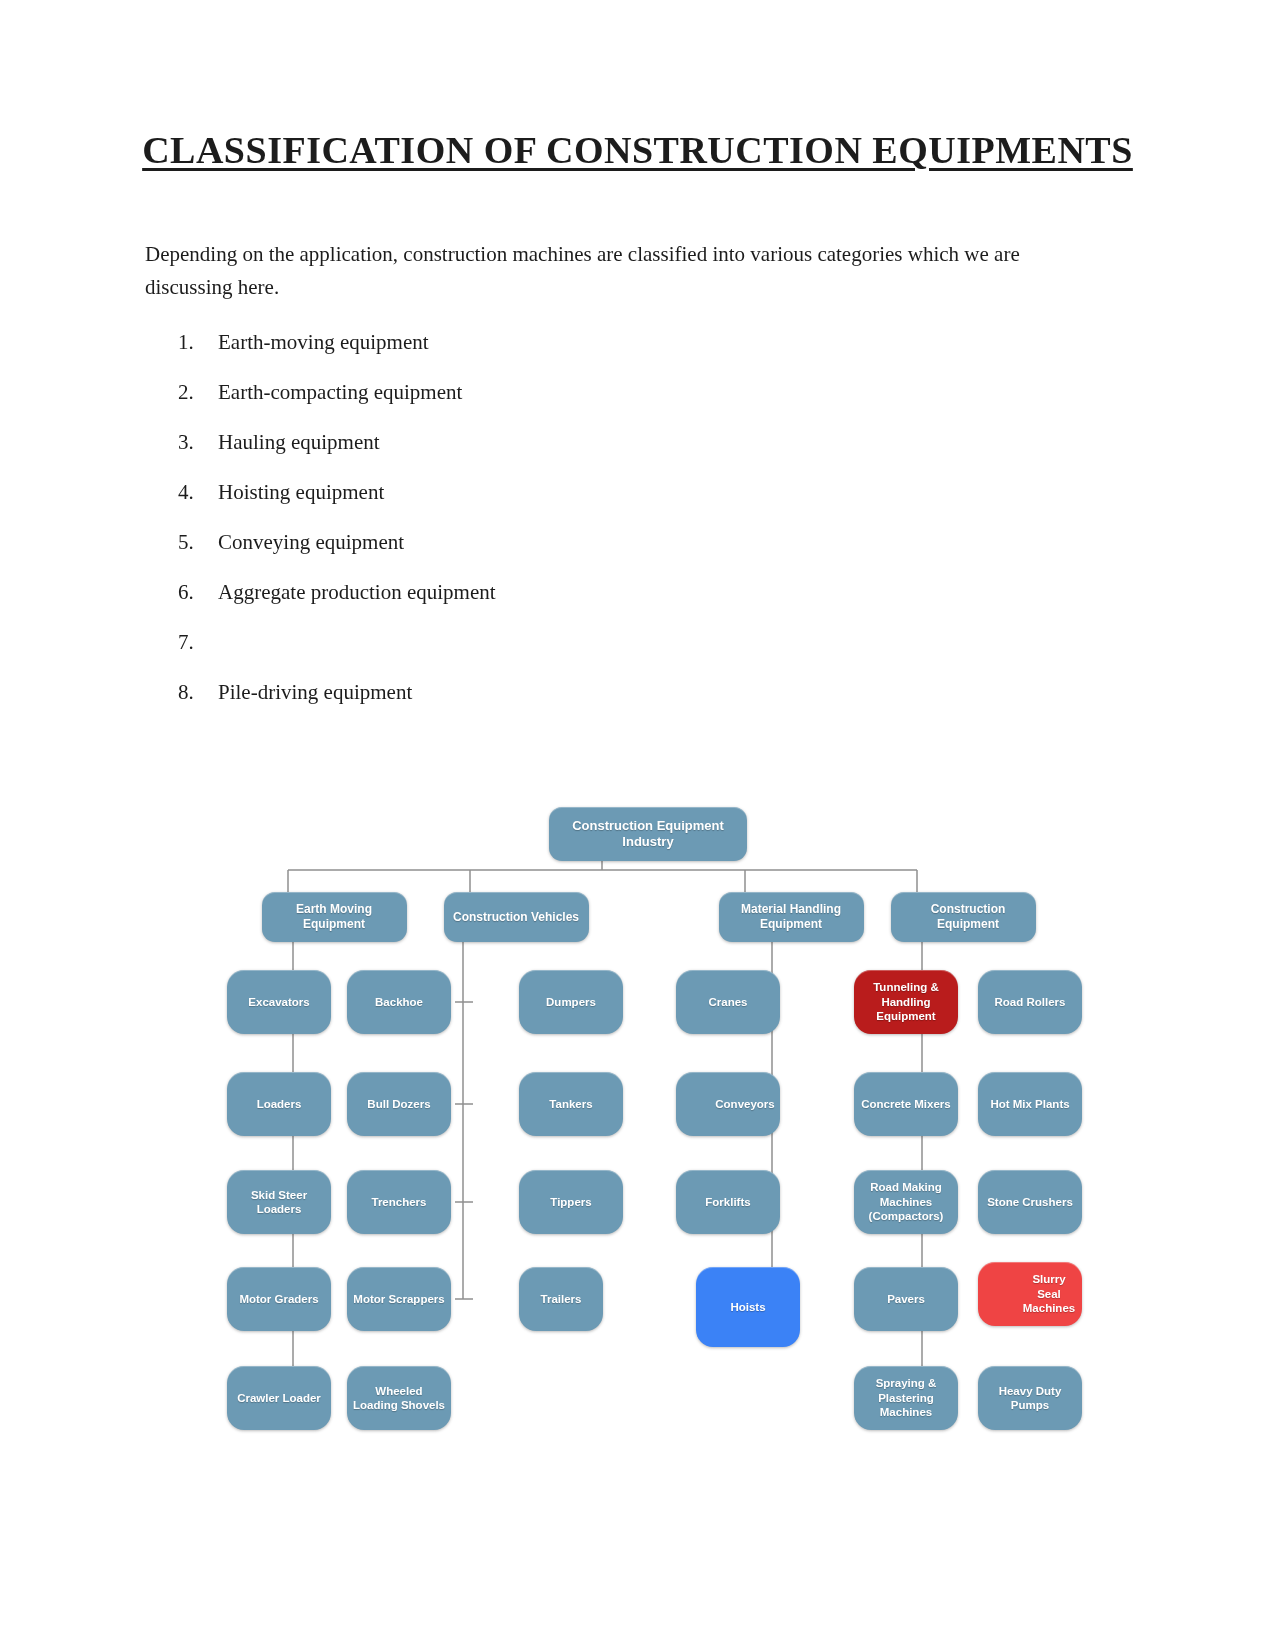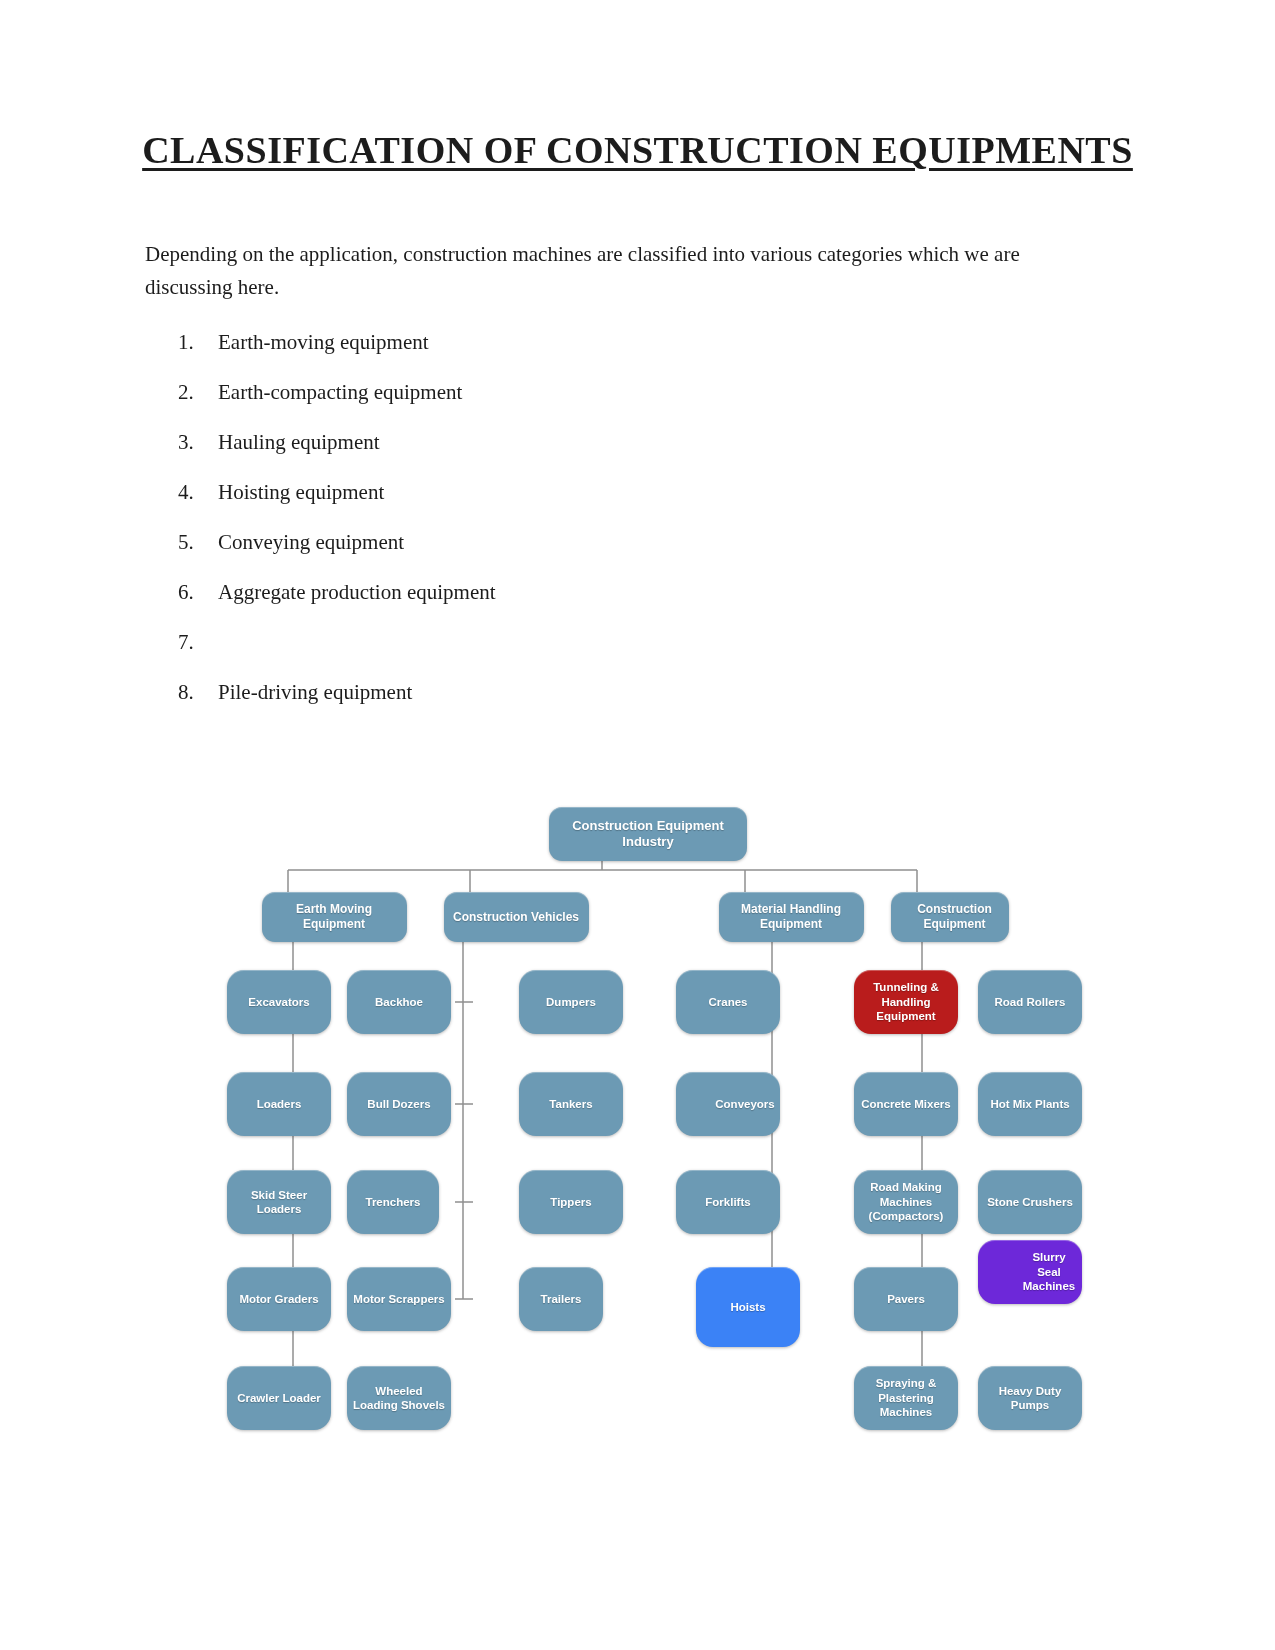--- a/index.html
+++ b/index.html
@@ -113,40 +113,40 @@
         <line x1="747" y1="504" x2="767" y2="504" stroke="#8f8f8f" stroke-width="1.5"></line>
         <line x1="747" y1="603" x2="767" y2="603" stroke="#8f8f8f" stroke-width="1.5"></line>
       </svg>
       <div class="node root" style="left: 338px; top: 12px; width: 198px; height: 54px; background: rgb(108, 154, 180); color: rgb(255, 255, 255);">Construction Equipment Industry</div>
       <div class="node header" style="left: 50.5px; top: 97px; width: 145px; height: 50px; background: rgb(108, 154, 180); color: rgb(255, 255, 255);">Earth Moving Equipment</div>
       <div class="node leaf" style="left: 16px; top: 175px; width: 104px; height: 64px; background: rgb(108, 154, 180); color: rgb(255, 255, 255);">Excavators</div>
       <div class="node leaf" style="left: 136px; top: 175px; width: 104px; height: 64px; background: rgb(108, 154, 180); color: rgb(255, 255, 255);">Backhoe</div>
       <div class="node leaf" style="left: 16px; top: 277px; width: 104px; height: 64px; background: rgb(108, 154, 180); color: rgb(255, 255, 255);">Loaders</div>
       <div class="node leaf" style="left: 136px; top: 277px; width: 104px; height: 64px; background: rgb(108, 154, 180); color: rgb(255, 255, 255);">Bull Dozers</div>
       <div class="node leaf" style="left: 16px; top: 375px; width: 104px; height: 64px; background: rgb(108, 154, 180); color: rgb(255, 255, 255);">Skid Steer Loaders</div>
-      <div class="node leaf" style="left: 136px; top: 375px; width: 92px; height: 64px; background: rgb(108, 154, 180); color: rgb(255, 255, 255);">Trenchers</div>
+      <div class="node leaf" style="left: 136px; top: 375px; width: 104px; height: 64px; background: rgb(108, 154, 180); color: rgb(255, 255, 255);">Trenchers</div>
       <div class="node leaf" style="left: 16px; top: 472px; width: 104px; height: 64px; background: rgb(108, 154, 180); color: rgb(255, 255, 255);">Motor Graders</div>
       <div class="node leaf" style="left: 136px; top: 472px; width: 104px; height: 64px; background: rgb(108, 154, 180); color: rgb(255, 255, 255);">Motor Scrappers</div>
       <div class="node leaf" style="left: 16px; top: 571px; width: 104px; height: 64px; background: rgb(108, 154, 180); color: rgb(255, 255, 255);">Crawler Loader</div>
       <div class="node leaf" style="left: 136px; top: 571px; width: 104px; height: 64px; background: rgb(108, 154, 180); color: rgb(255, 255, 255);">Wheeled Loading Shovels</div>
       <div class="node header" style="left: 232.5px; top: 97px; width: 145px; height: 50px; background: rgb(108, 154, 180); color: rgb(255, 255, 255);">Construction Vehicles</div>
       <div class="node leaf" style="left: 308px; top: 175px; width: 104px; height: 64px; background: rgb(108, 154, 180); color: rgb(255, 255, 255);">Dumpers</div>
       <div class="node leaf" style="left: 308px; top: 277px; width: 104px; height: 64px; background: rgb(108, 154, 180); color: rgb(255, 255, 255);">Tankers</div>
       <div class="node leaf" style="left: 308px; top: 375px; width: 104px; height: 64px; background: rgb(108, 154, 180); color: rgb(255, 255, 255);">Tippers</div>
       <div class="node leaf" style="left: 308px; top: 472px; width: 84px; height: 64px; background: rgb(108, 154, 180); color: rgb(255, 255, 255);">Trailers</div>
       <div class="node header" style="left: 507.5px; top: 97px; width: 145px; height: 50px; background: rgb(108, 154, 180); color: rgb(255, 255, 255);">Material Handling Equipment</div>
       <div class="node leaf" style="left: 465px; top: 175px; width: 104px; height: 64px; background: rgb(108, 154, 180); color: rgb(255, 255, 255);">Cranes</div>
       <div class="node leaf" style="left: 465px; top: 277px; width: 104px; height: 64px; background: rgb(108, 154, 180); color: rgb(255, 255, 255); padding-left: 40px;">Conveyors</div>
       <div class="node leaf" style="left: 465px; top: 375px; width: 104px; height: 64px; background: rgb(108, 154, 180); color: rgb(255, 255, 255);">Forklifts</div>
       <div class="node leaf" style="left: 485px; top: 472px; width: 104px; height: 80px; background: #3b82f6; color: rgb(255, 255, 255);">Hoists</div>
-      <div class="node header" style="left: 679.5px; top: 97px; width: 118px; height: 50px; background: rgb(108, 154, 180); color: rgb(255, 255, 255); padding-left: 16px;">Construction Equipment</div>
+      <div class="node header" style="left: 679.5px; top: 97px; width: 145px; height: 50px; background: rgb(108, 154, 180); color: rgb(255, 255, 255); padding-left: 16px;">Construction Equipment</div>
       <div class="node leaf" style="left: 643px; top: 175px; width: 104px; height: 64px; background: #b91c1c; color: rgb(255, 255, 255);">Tunneling &amp; Handling Equipment</div>
       <div class="node leaf" style="left: 767px; top: 175px; width: 104px; height: 64px; background: rgb(108, 154, 180); color: rgb(255, 255, 255);">Road Rollers</div>
       <div class="node leaf" style="left: 643px; top: 277px; width: 104px; height: 64px; background: rgb(108, 154, 180); color: rgb(255, 255, 255);">Concrete Mixers</div>
       <div class="node leaf" style="left: 767px; top: 277px; width: 104px; height: 64px; background: rgb(108, 154, 180); color: rgb(255, 255, 255);">Hot Mix Plants</div>
       <div class="node leaf" style="left: 643px; top: 375px; width: 104px; height: 64px; background: rgb(108, 154, 180); color: rgb(255, 255, 255);">Road Making Machines (Compactors)</div>
       <div class="node leaf" style="left: 767px; top: 375px; width: 104px; height: 64px; background: rgb(108, 154, 180); color: rgb(255, 255, 255);">Stone Crushers</div>
       <div class="node leaf" style="left: 643px; top: 472px; width: 104px; height: 64px; background: rgb(108, 154, 180); color: rgb(255, 255, 255);">Pavers</div>
-      <div class="node leaf" style="left: 767px; top: 445px; width: 104px; height: 64px; background: #6d28d9; color: rgb(255, 255, 255); padding-left: 44px;">Slurry Seal Machines</div>
+      <div class="node leaf" style="left: 767px; top: 467px; width: 104px; height: 64px; background: #ef4444; color: rgb(255, 255, 255); padding-left: 44px;">Slurry Seal Machines</div>
       <div class="node leaf" style="left: 643px; top: 571px; width: 104px; height: 64px; background: rgb(108, 154, 180); color: rgb(255, 255, 255);">Spraying &amp; Plastering Machines</div>
       <div class="node leaf" style="left: 767px; top: 571px; width: 104px; height: 64px; background: rgb(108, 154, 180); color: rgb(255, 255, 255);">Heavy Duty Pumps</div>
     </div>
 </div>
 
 </body></html>

